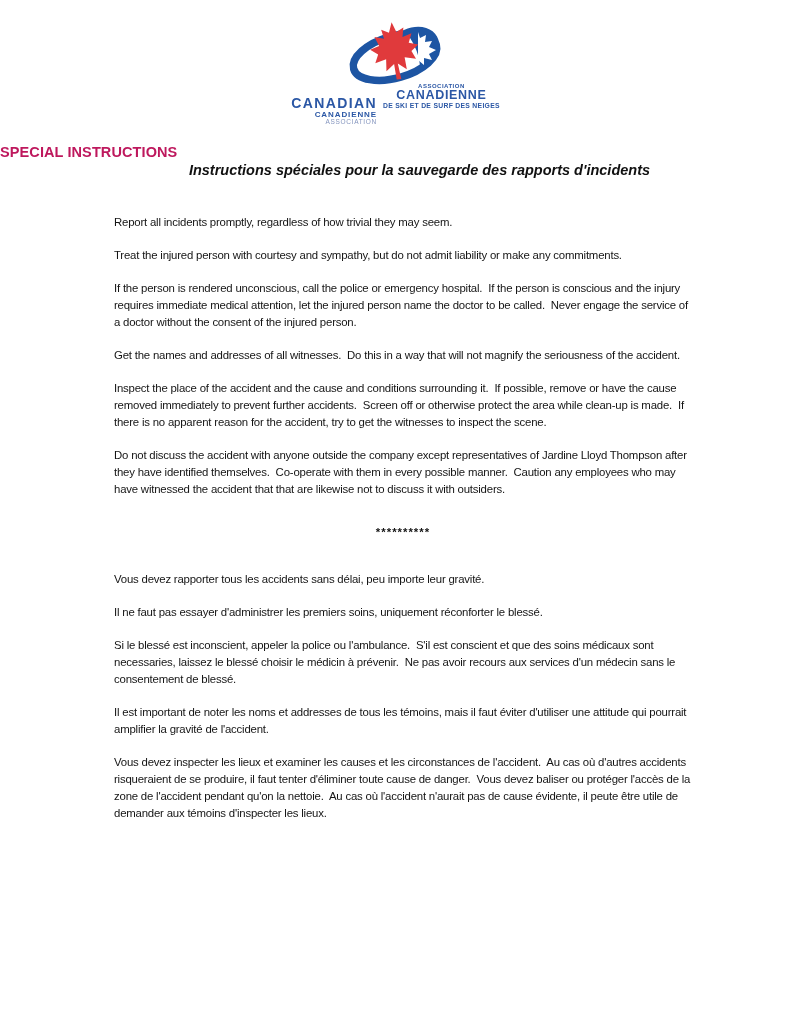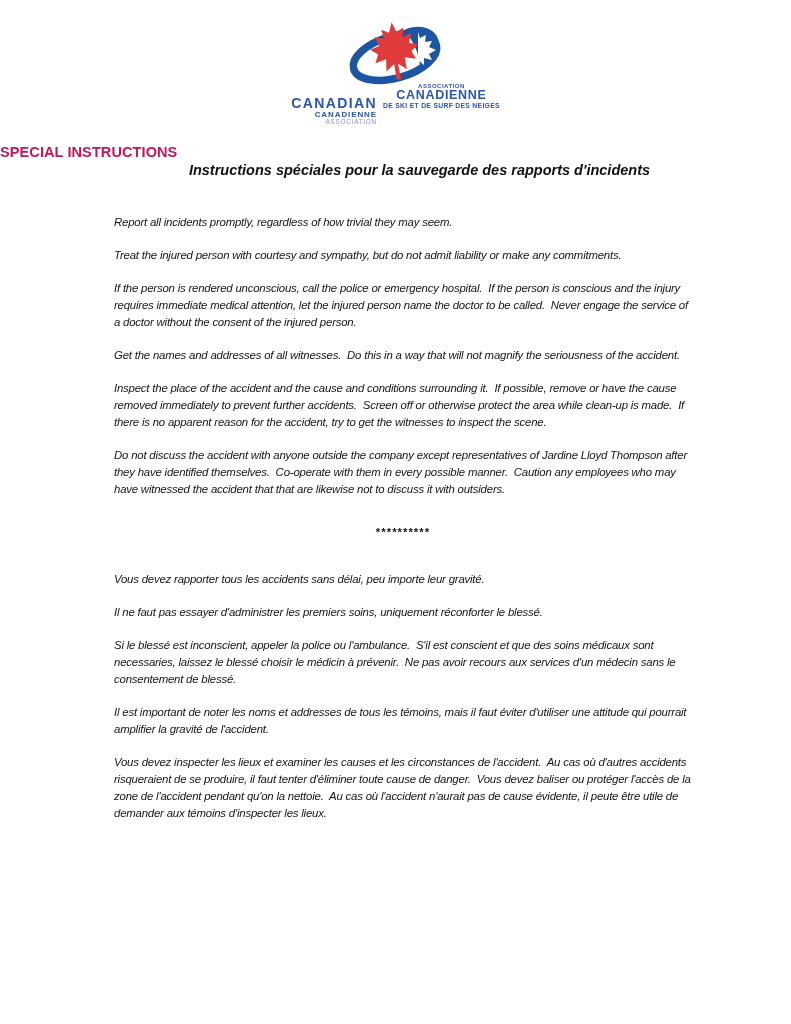--- a/index.html
+++ b/index.html
@@ -62,21 +62,20 @@
     margin-left: 114px;
     width: 578px;
     font-size: 11.4px;
     letter-spacing: -0.2px;
     line-height: 17px;
     color: #141414;
   }
   .content p {
     margin: 12px 0 16px 0;
     white-space: pre-wrap;
-    font-style: italic;
   }
   .separator {
     text-align: center;
     font-weight: 700;
     letter-spacing: 1px;
     margin: 26px 0 30px 0;
   }
 </style>
 </head>
 <body>

